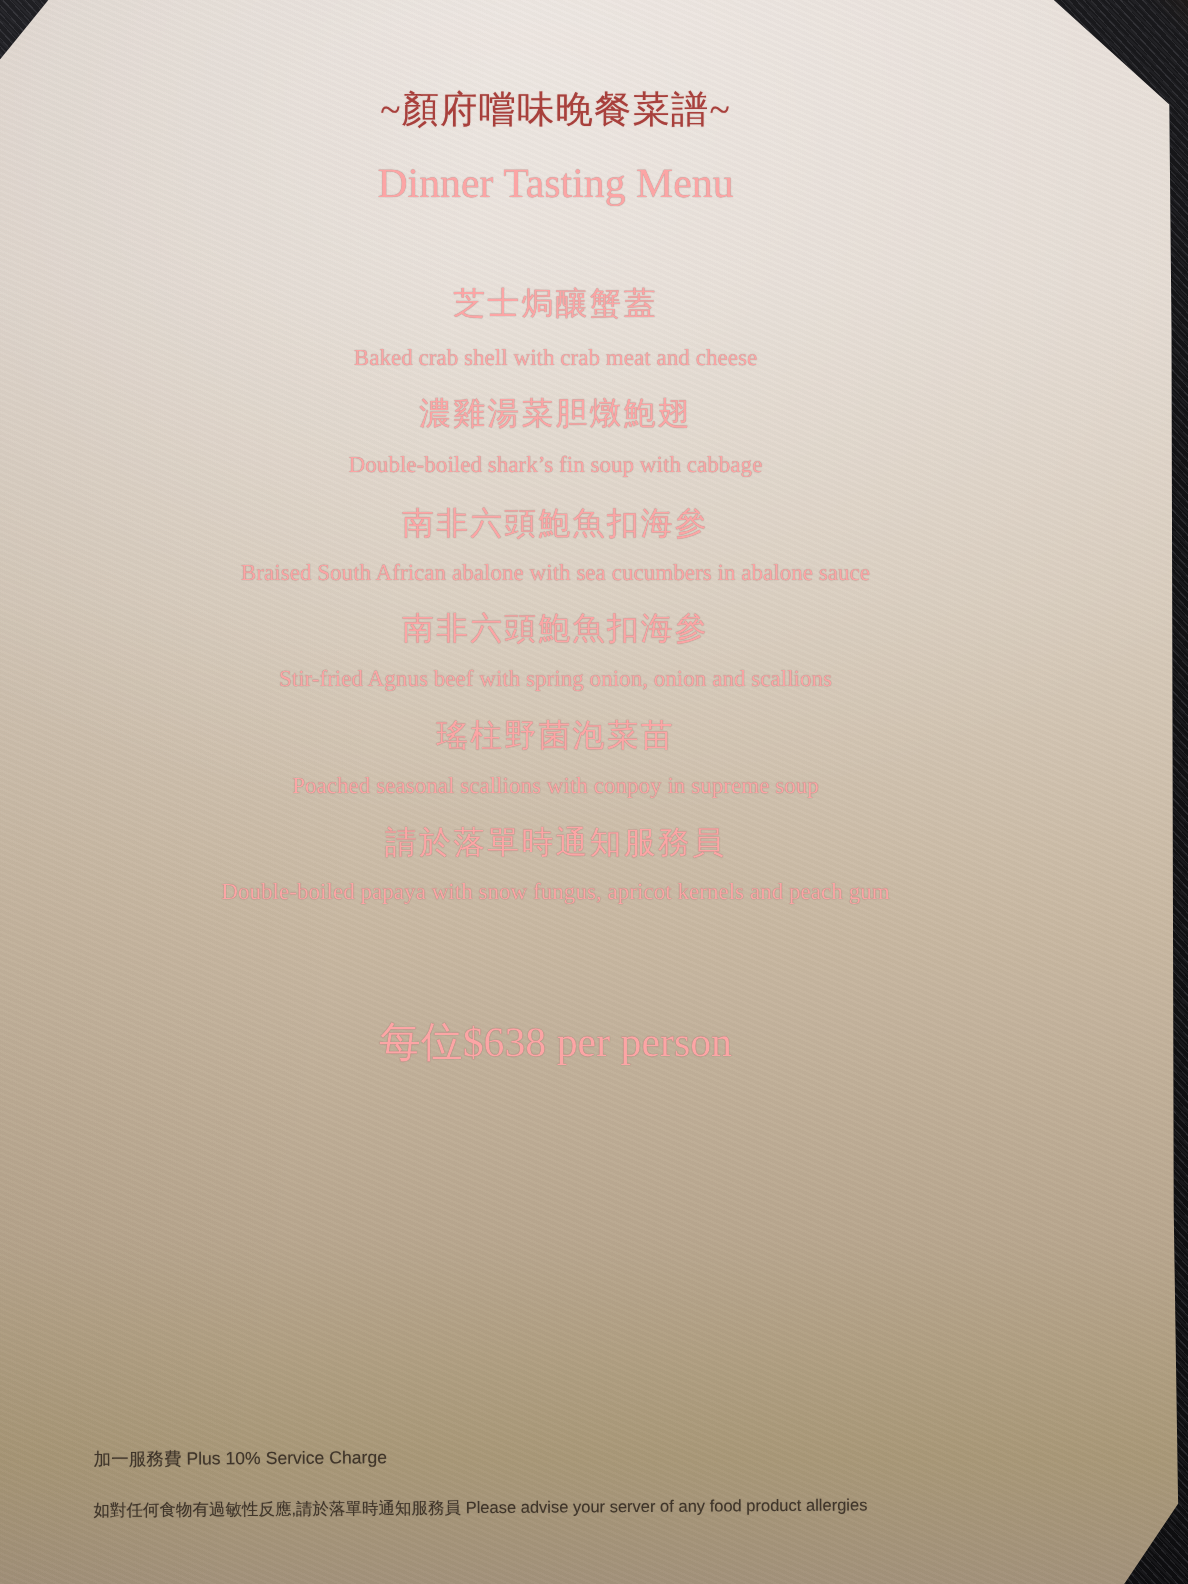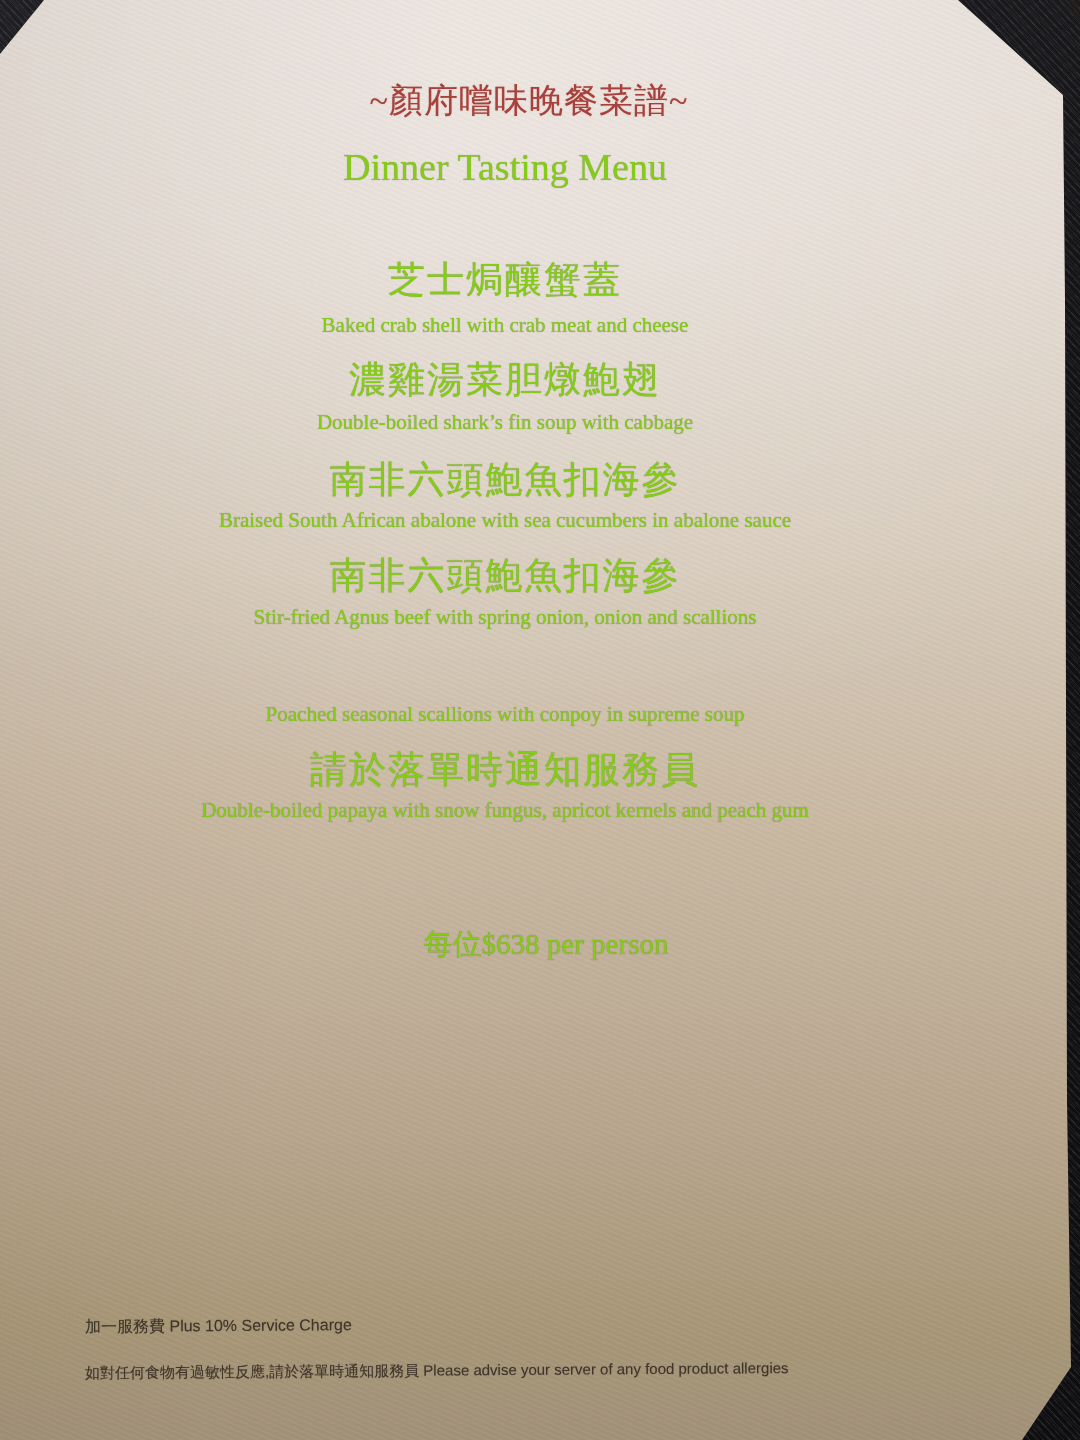--- a/index.html
+++ b/index.html
@@ -58,29 +58,29 @@
     clip-path: polygon(930px 0, 1080px 0, 1080px 160px, 1040px 120px);
     pointer-events: none;
   }
 
   .row {
     position: absolute;
     left: 0;
     width: 1010px;
     text-align: center;
     line-height: 1.05;
-    color: #84cc16;
+    color: #fca5a5;
     text-shadow: 0 0 1px rgba(43,35,29,0.45);
     white-space: nowrap;
   }
-  .title-zh { font-size: 34px; color: #a8403c; letter-spacing: 1px; text-shadow: 0 0 1px rgba(168,64,60,0.5); padding-left: 24px; }
+  .title-zh { font-size: 34px; color: #a8403c; letter-spacing: 1px; text-shadow: 0 0 1px rgba(168,64,60,0.5); }
   .title-en { font-size: 38px; }
-  .zh  { font-size: 37px; letter-spacing: 2px; text-align: center; }
+  .zh  { font-size: 29px; letter-spacing: 2px; text-align: center; }
   .en  { font-size: 21px; }
-  .price { font-size: 29px; margin-left: 41px; }
+  .price { font-size: 38px; }
   .footer-line {
     position: absolute;
     left: 85px;
     color: #3f352a;
     font-family: "Liberation Sans", sans-serif;
     text-shadow: 0 0 1px rgba(63,53,42,0.4);
     white-space: nowrap;
     transform: rotate(-0.4deg);
     transform-origin: left center;
   }
@@ -102,20 +102,21 @@
 
   <div class="row zh" style="top:361px">濃雞湯菜胆燉鮑翅</div>
   <div class="row en" style="top:411px">Double-boiled shark’s fin soup with cabbage</div>
 
   <div class="row zh" style="top:461px">南非六頭鮑魚扣海參</div>
   <div class="row en" style="top:509px">Braised South African abalone with sea cucumbers in abalone sauce</div>
 
   <div class="row zh" style="top:557px">南非六頭鮑魚扣海參</div>
   <div class="row en" style="top:606px">Stir-fried Agnus beef with spring onion, onion and scallions</div>
 
+  <div class="row zh" style="top:654px">瑤柱野菌泡菜苗</div>
   <div class="row en" style="top:703px">Poached seasonal scallions with conpoy in supreme soup</div>
 
   <div class="row zh" style="top:751px">請於落單時通知服務員</div>
   <div class="row en" style="top:799px">Double-boiled papaya with snow fungus, apricot kernels and peach gum</div>
 
   <div class="row price" style="top:929px">每位$638 per person</div>
 
   <div class="footer-line footer-service" style="top:1317px">加一服務費 Plus 10% Service Charge</div>
   <div class="footer-line footer-allergy" style="top:1364px">如對任何食物有過敏性反應,請於落單時通知服務員 Please advise your server of any food product allergies</div>
 

